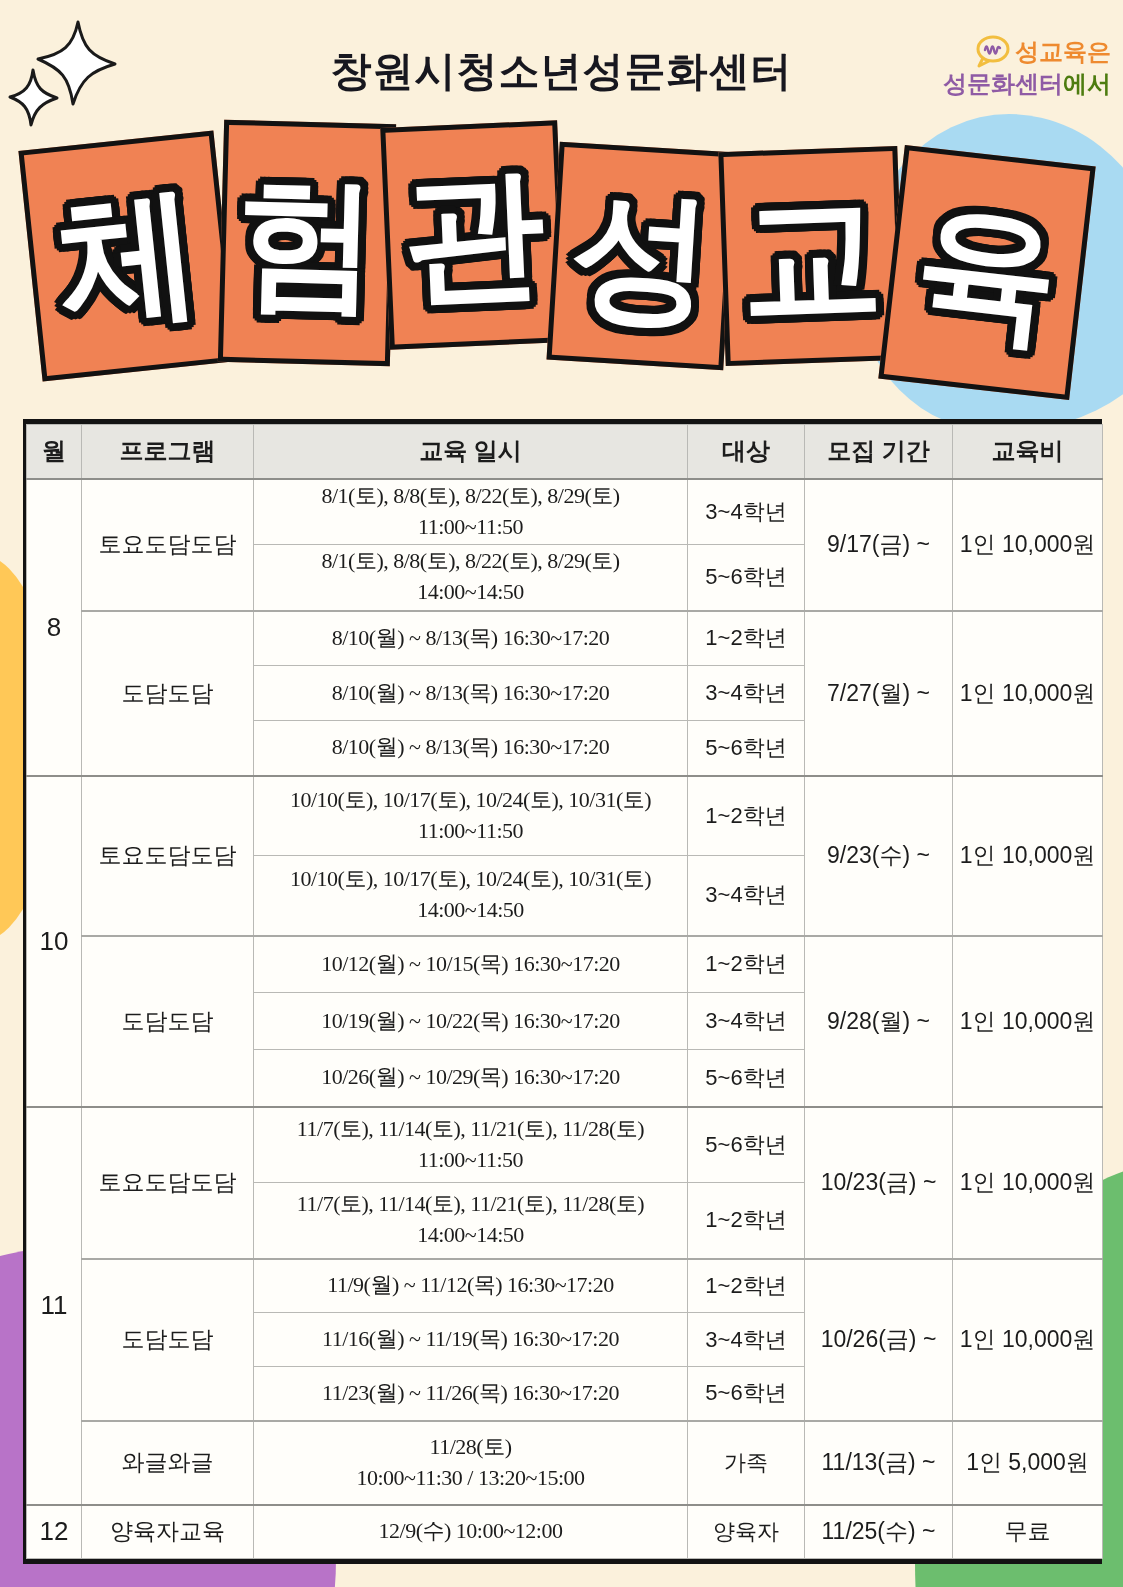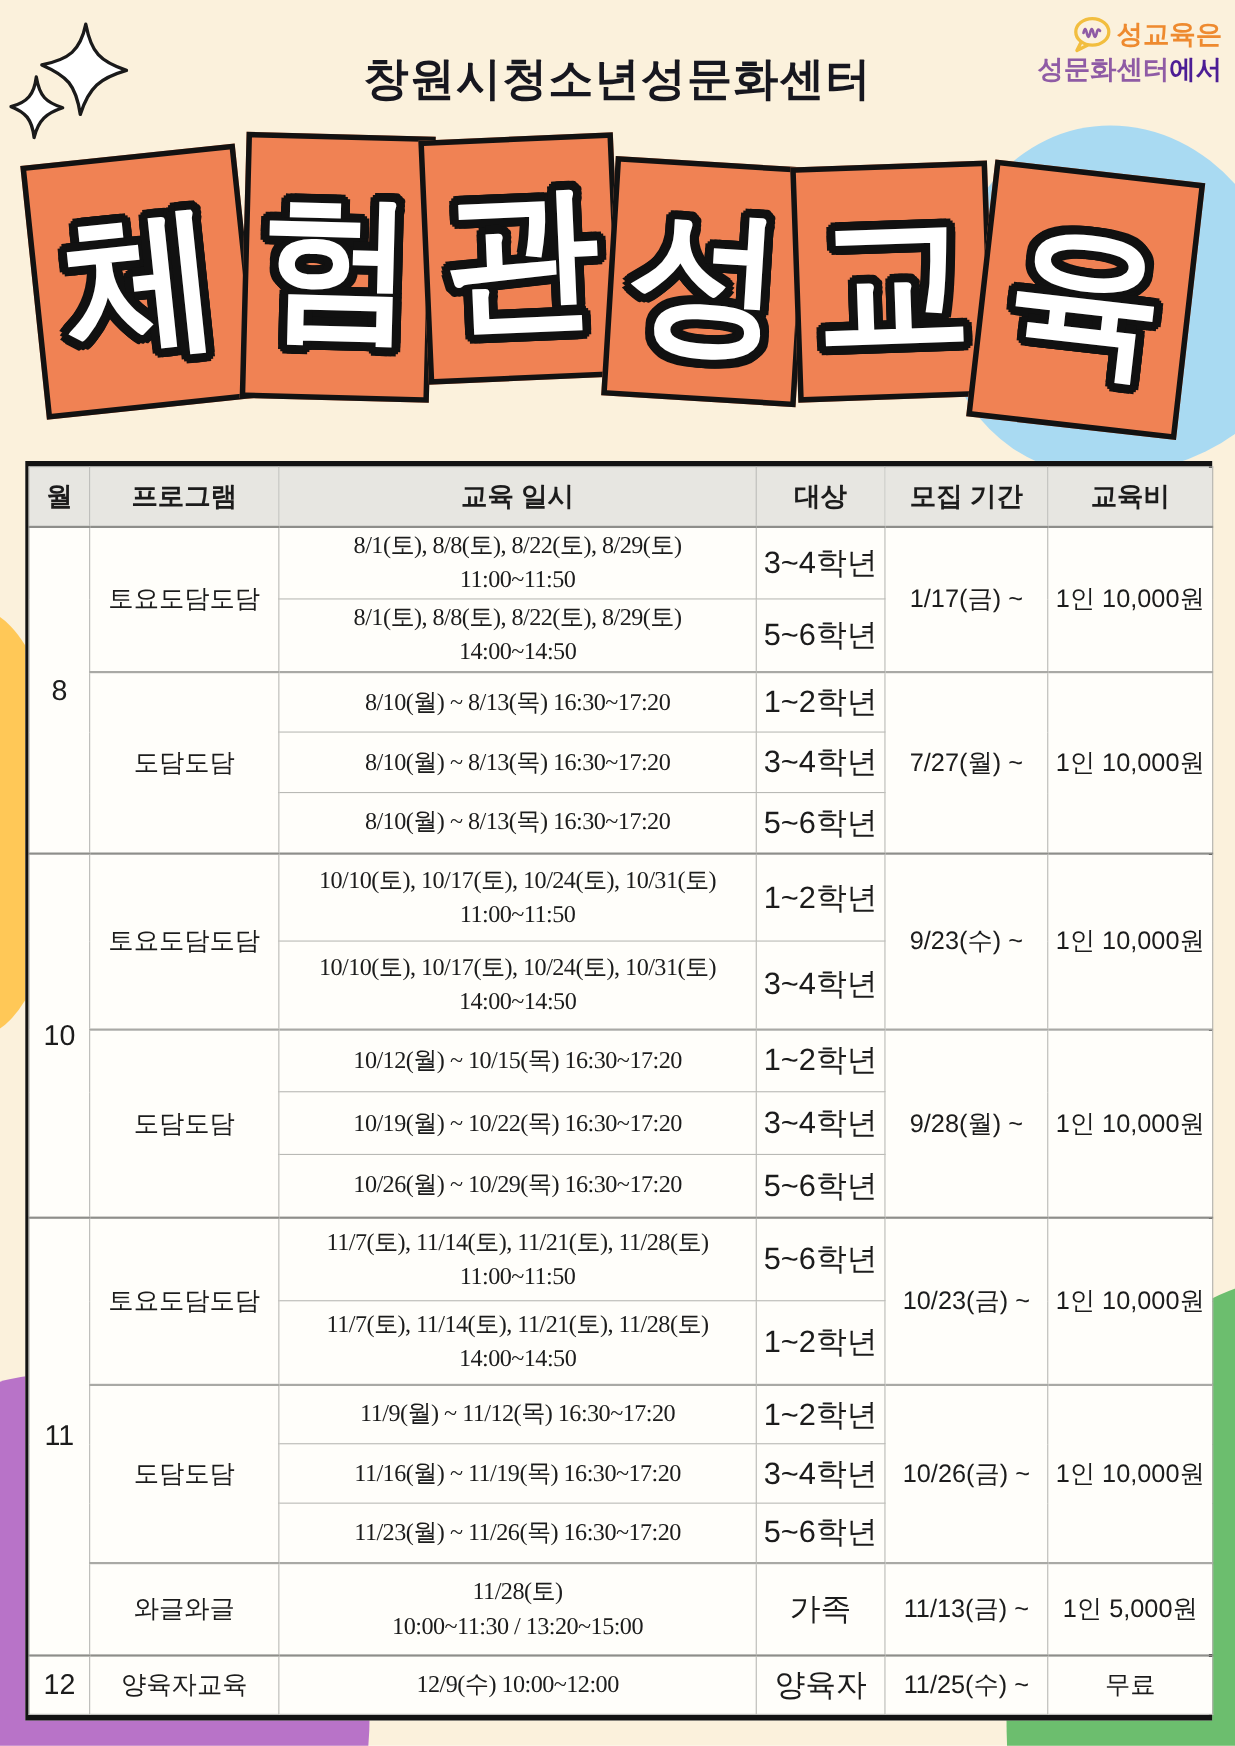--- a/index.html
+++ b/index.html
@@ -23,25 +23,25 @@
   .org-title {
     position:absolute; left:0; right:0; top:44px; z-index:1;
     text-align:center; font-size:41px; font-weight:900;
     letter-spacing:1px; color:#17171f;
   }
   .logo {
     position:absolute; right:12px; top:14px; z-index:1;
     display:flex; flex-direction:column; align-items:flex-end;
     font-weight:700; line-height:1.15;
   }
-  .logo-line1 { display:flex; align-items:center; gap:4px; font-size:24px; }
+  .logo-line1 { display:flex; align-items:center; gap:4px; font-size:24px;margin-top:20px; }
   .logo-line1 .txt { color:#EE8A2F; }
   .logo-line2 { font-size:24px; }
   .logo-line2 .main { color:#8F5BA5;margin-left:16px; }
-  .logo-line2 .suffix { color:#4c1d95; }
+  .logo-line2 .suffix { color:#4d7c0f; }
   
   .cards { position:absolute; left:0; top:0; width:1123px; height:420px; z-index:2; }
   .card {
     position:absolute; background:#F08254; border:5px solid #121212;
     display:flex; align-items:center; justify-content:center;
   }
   .card .letter {
     font-size:142px; font-weight:900; color:#ffffff; line-height:1;
     text-shadow:
       -8px 0 #111, 8px 0 #111, 0 -8px #111, 0 8px #111,
@@ -66,21 +66,21 @@
     border:1px solid #b9b9b5; text-align:center; vertical-align:middle;
     background:#fffefa; color:#1c1c1c; overflow:hidden;
   }
   thead tr { height:54px; }
   th { background:#e7e6e1; font-size:24px; font-weight:700; border-bottom:2px solid #8e8e8a; }
   tr.sec td { border-top:2px solid #8e8e8a; }
   tr.blk td { border-top:2px solid #a9a9a5; }
   td.month   { font-size:26px; font-weight:500; }
   td.program { font-size:23px; font-weight:500; }
   td.sched   { font-size:22px; font-weight:500; line-height:1.4; letter-spacing:-0.5px;font-family:Liberation Serif, serif; }
-  td.target  { font-size:28px; font-weight:500; }
+  td.target  { font-size:22px; font-weight:500; }
   td.period  { font-size:23px; font-weight:500; }
   td.fee     { font-size:23px; font-weight:500; }
   tr.h66 { height:66px; } tr.h55 { height:55px; }
   tr.h80 { height:80px; } tr.h57 { height:57px; }
   tr.h76 { height:76px; } tr.h54 { height:54px; }
   tr.h84 { height:84px;border-radius:17px; }
 </style>
 </head>
 <body>
 
@@ -154,21 +154,21 @@
   <tbody>
 
     <tr class="h66 sec">
       <td class="month" rowspan="5">8</td>
       <td class="program" rowspan="2">토요도담도담</td>
       <td class="sched">
         <div>8/1(토), 8/8(토), 8/22(토), 8/29(토)</div>
         <div>11:00~11:50</div>
       </td>
       <td class="target">3~4학년</td>
-      <td class="period" rowspan="2">1/17(금) ~</td>
+      <td class="period" rowspan="2">9/17(금) ~</td>
       <td class="fee" rowspan="2">1인 10,000원</td>
     </tr>
     <tr class="h66">
       <td class="sched">
         <div>8/1(토), 8/8(토), 8/22(토), 8/29(토)</div>
         <div>14:00~14:50</div>
       </td>
       <td class="target">5~6학년</td>
     </tr>
     <tr class="h55 blk">

